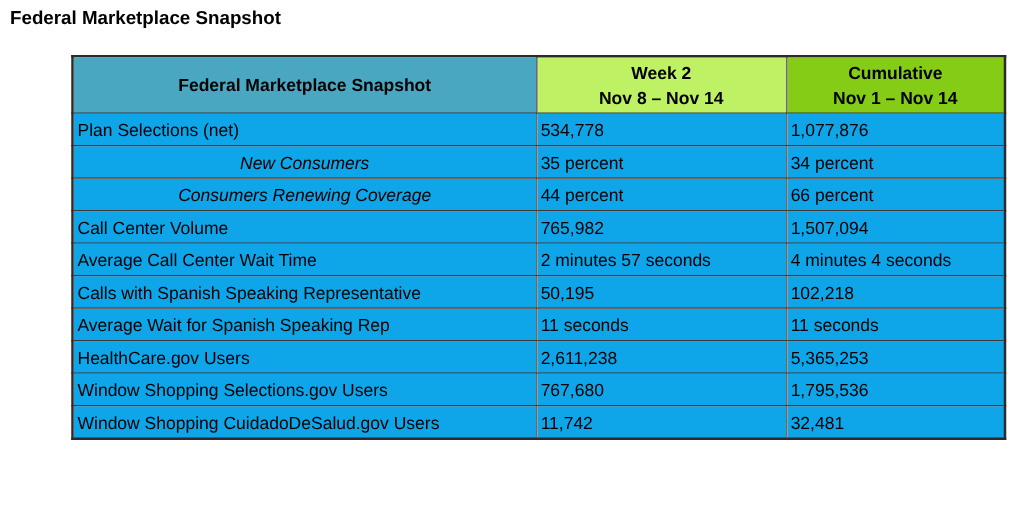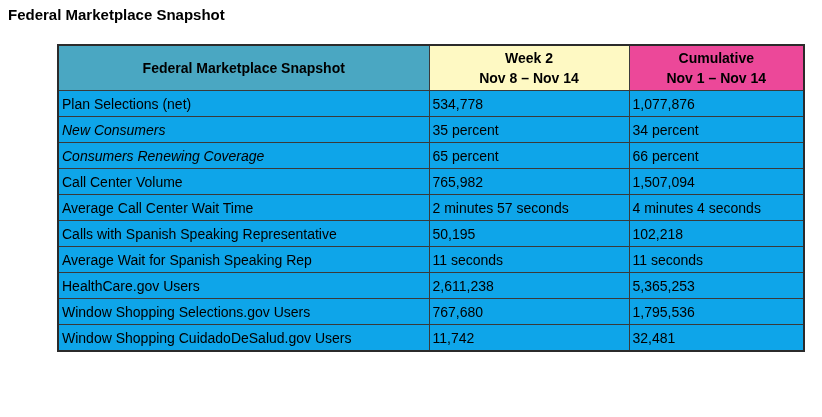--- a/index.html
+++ b/index.html
@@ -54,64 +54,64 @@
   thead .hline { line-height: 20px; }
   tbody td {
     height: 25px;
     vertical-align: middle;
     background: #0ea5e9;
   }
   td.label { text-align: left; }
   td.value { text-align: left; }
   tr.italic-right td.label {
     font-style: italic;
-    text-align: left;
+    text-align: center;
   }
 </style>
 </head>
 <body>
 
 <div class="page">
   <div class="page-title">Federal Marketplace Snapshot</div>
 
   <table class="snapshot">
     <colgroup>
       <col class="c1">
         <col class="c2">
         <col class="c3">
     </colgroup>
     <thead>
       <tr>
         <th style="background: rgb(74, 167, 194);">
           <div class="hline">Federal Marketplace Snapshot</div>
         </th>
-        <th style="background: #fef9c3; margin-left: 39px;">
+        <th style="background: #bef264; margin-left: 39px;">
           <div class="hline">Week 2</div>
           <div class="hline">Nov 8 – Nov 14</div>
         </th>
-        <th style="background: #ec4899;">
+        <th style="background: #84cc16;">
           <div class="hline">Cumulative</div>
           <div class="hline">Nov 1 – Nov 14</div>
         </th>
       </tr>
     </thead>
     <tbody id="table-body">
         <tr>
           <td class="label">Plan Selections (net)</td>
           <td class="value">534,778</td>
           <td class="value">1,077,876</td>
         </tr>
         <tr class="italic-right">
           <td class="label">New Consumers</td>
           <td class="value">35 percent</td>
           <td class="value">34 percent</td>
         </tr>
         <tr class="italic-right">
           <td class="label">Consumers Renewing Coverage</td>
-          <td class="value">65 percent</td>
+          <td class="value">44 percent</td>
           <td class="value">66 percent</td>
         </tr>
         <tr>
           <td class="label">Call Center Volume</td>
           <td class="value">765,982</td>
           <td class="value">1,507,094</td>
         </tr>
         <tr>
           <td class="label">Average Call Center Wait Time</td>
           <td class="value">2 minutes 57 seconds</td>

